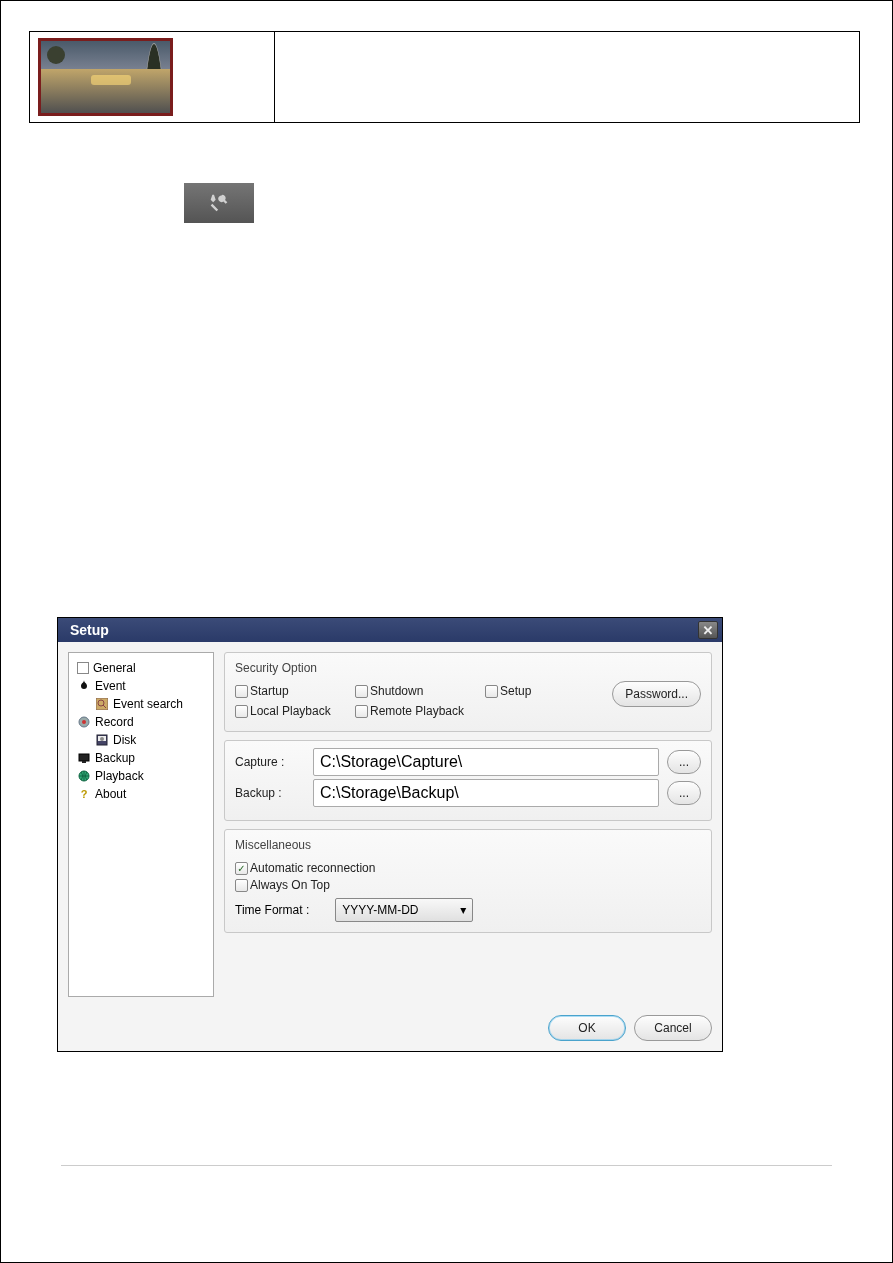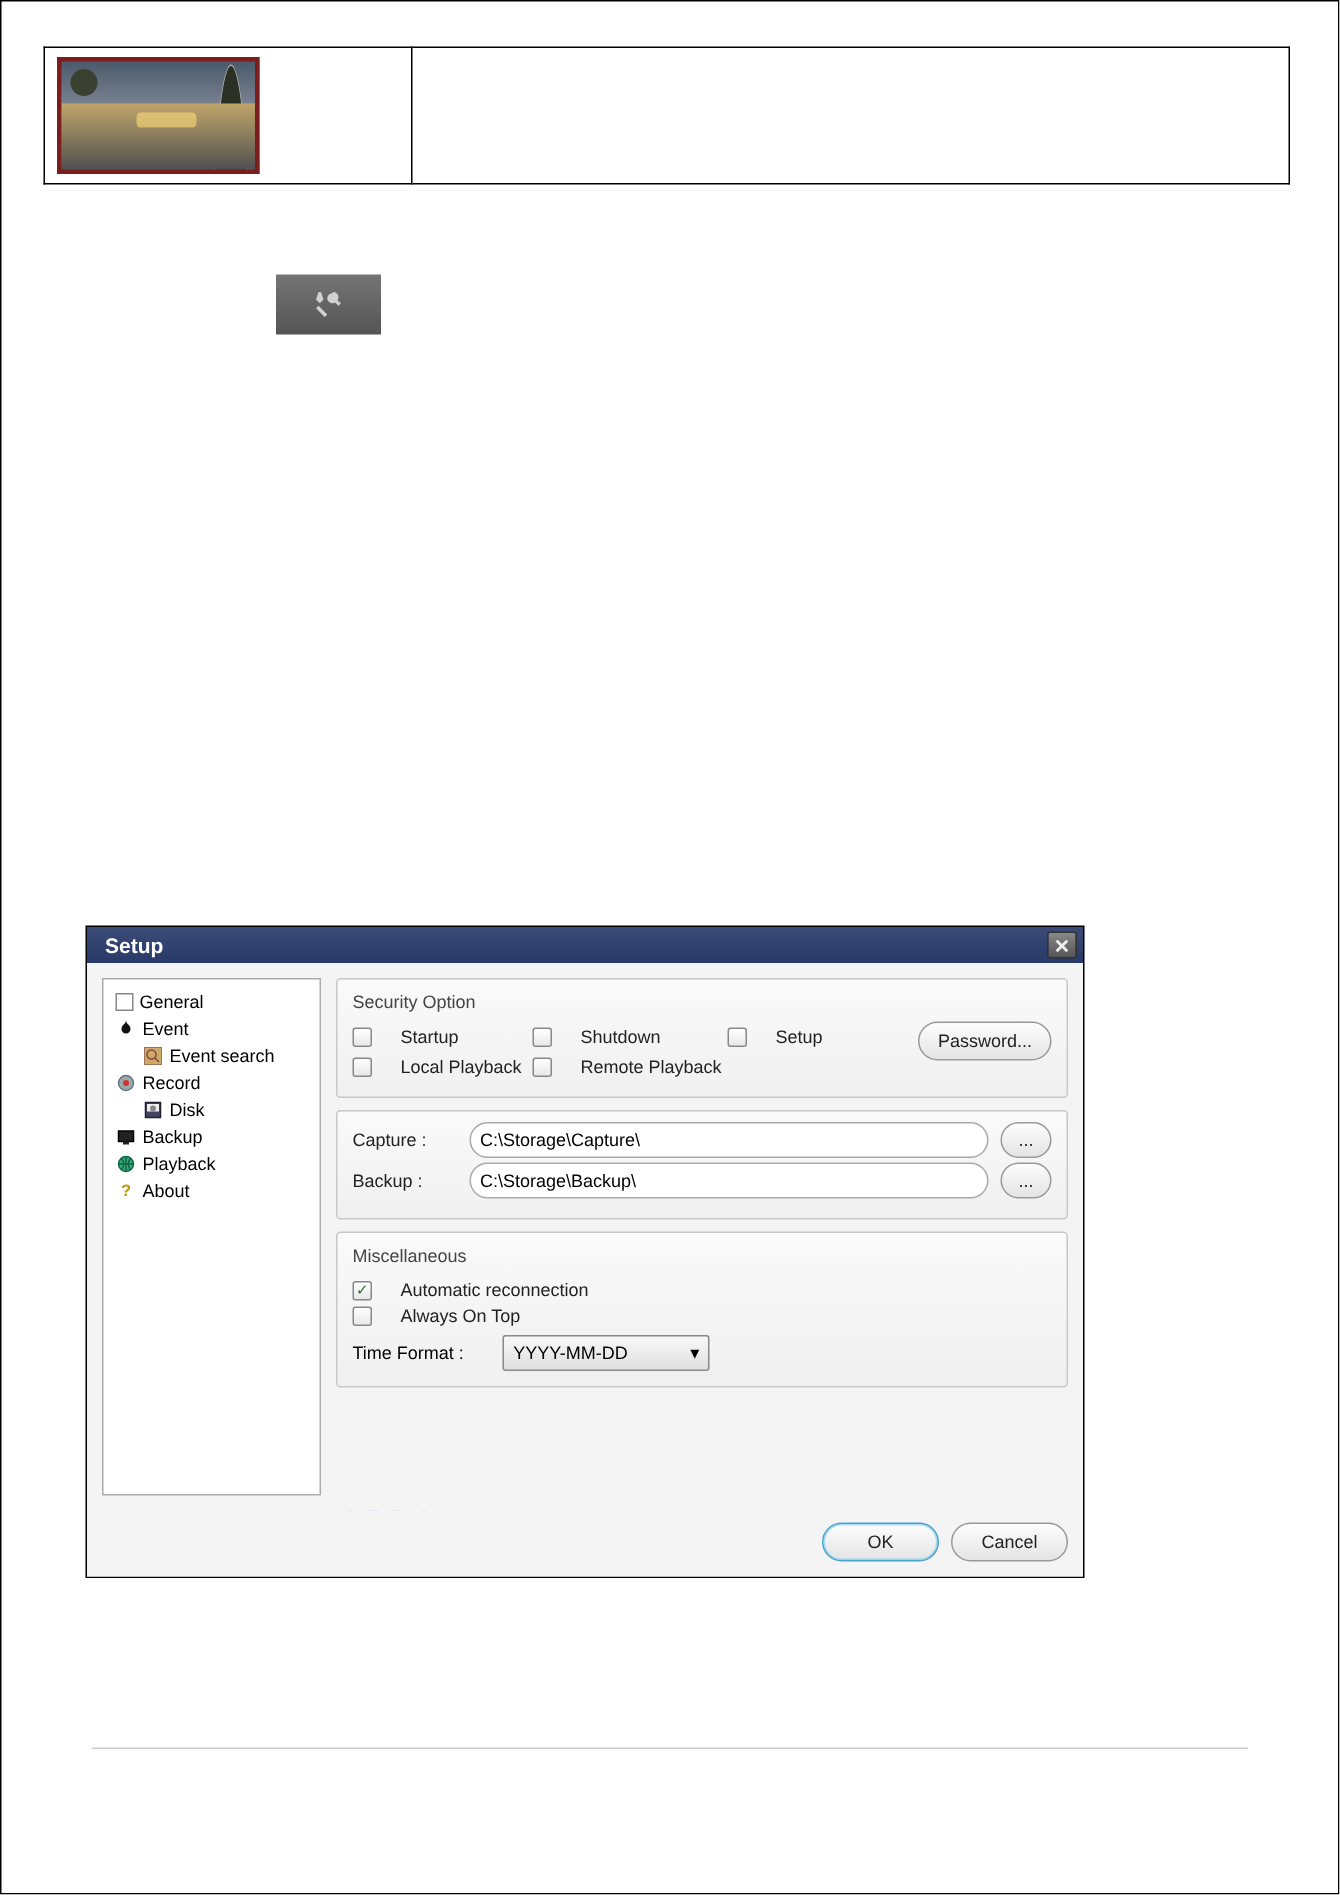--- a/index.html
+++ b/index.html
@@ -133,21 +133,21 @@
     background:linear-gradient(#fafafa,#f0f0f0);
     padding:4px 10px 10px 10px;
   }
   .group-title {
     font-size:12px;
     color:#444;
     padding:4px 0 6px 0;
   }
   .row { display:flex; align-items:center; gap:4px; }
   .chk-row { display:flex; flex-wrap:wrap; gap:0; align-items:flex-start; }
-  .chk-cell { display:flex; align-items:center; gap:19px; font-size:12px; color:#222; margin:3px 0; }
+  .chk-cell { display:flex; align-items:center; gap:2px; font-size:12px; color:#222; margin:3px 0; }
   .chk-cell.w1 { width:120px; }
   .chk-cell.w2 { width:130px; }
   .chk-cell.w3 { width:90px; }
   .chkbox {
     width:13px;height:13px;border:1px solid #888;background:linear-gradient(#fff,#e8e8e8);border-radius:2px;display:inline-flex;align-items:center;justify-content:center;font-size:10px;color:#2a6c2a;
   }
   .btn {
     background:linear-gradient(#fdfdfd,#e4e4e4);
     border:1px solid #999;
     border-radius:13px;
@@ -155,23 +155,23 @@
     font-size:12px;
     color:#222;
     min-width:78px;
     text-align:center;
   }
   .btn-sm { min-width:34px; padding:4px 6px; }
   .txt {
     border:1px solid #aaa;
     background:#fff;
     padding:4px 6px;
-    font-size:12px;
+    font-size:16px;
     flex:1;
-    border-radius:12px;
+    border-radius:2px;
   }
   .lbl { font-size:12px; width:70px; color:#222; }
   .path-row { display:flex; align-items:center; gap:8px; margin:3px 0; }
   .select {
     border:1px solid #888;
     background:linear-gradient(#f8f8f8,#e0e0e0);
     padding:4px 6px;
     font-size:12px;
     width:138px;
     border-radius:2px;

